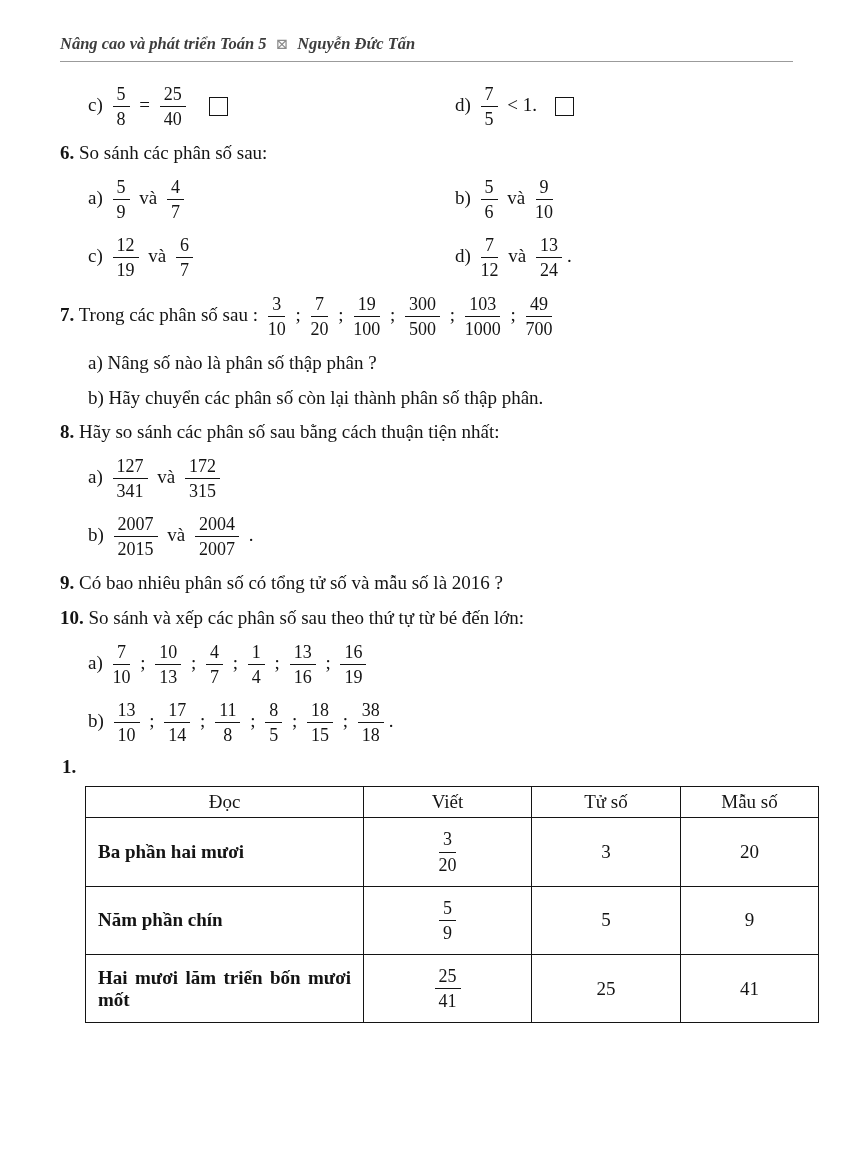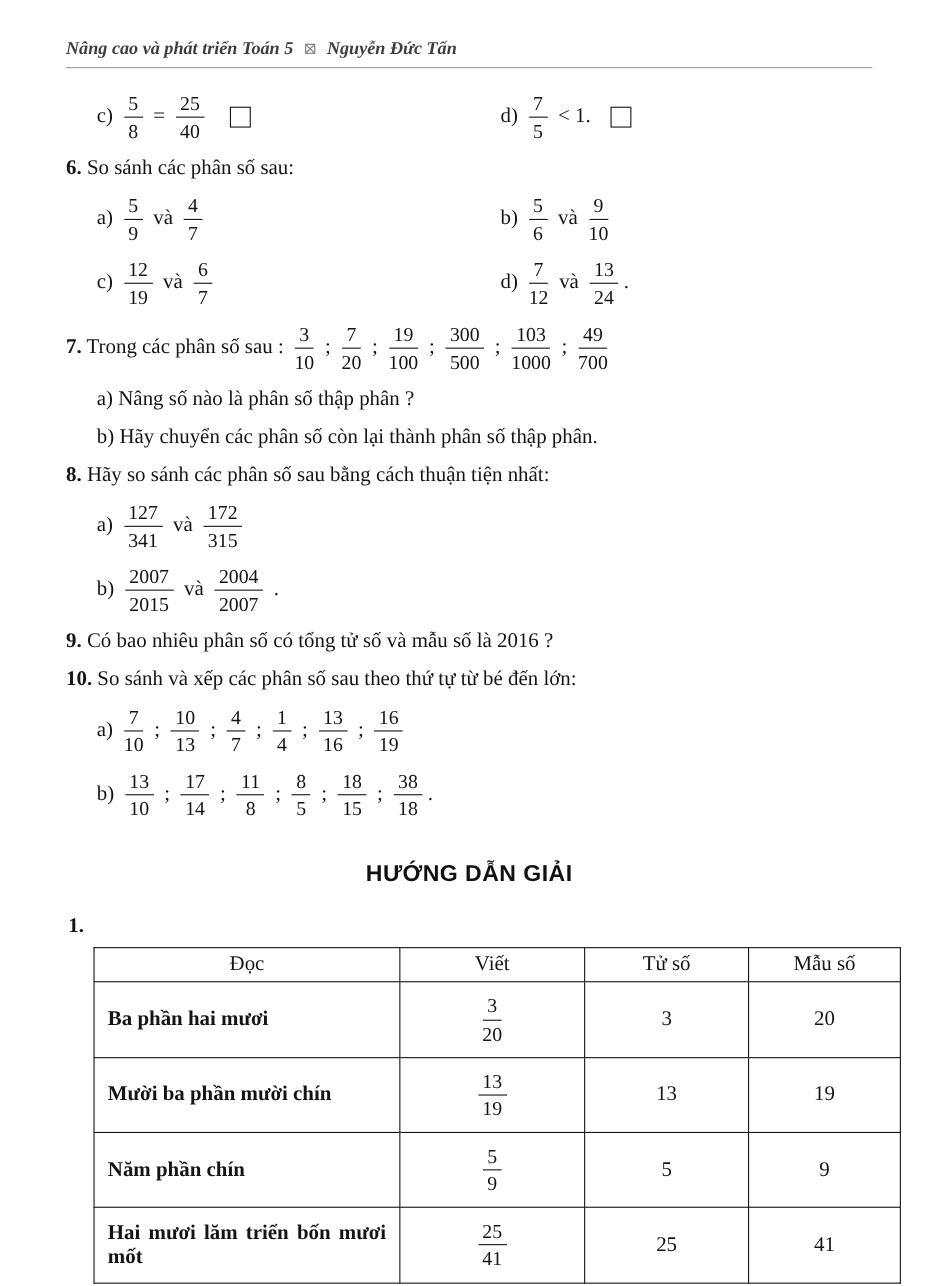--- a/index.html
+++ b/index.html
@@ -189,21 +189,20 @@
           <span class="den">5</span>
         </span><span> ; </span><span class="frac">
           <span class="num">18</span>
           <span class="den">15</span>
         </span><span> ; </span><span class="frac">
           <span class="num">38</span>
           <span class="den">18</span>
         </span><span>.</span></div>
     </div>
 
-  <div class="guide">HƯỚNG DẪN GIẢI</div>
   <div class="solnum">1.</div>
 
   <table class="sol">
     <colgroup>
       <col class="c-doc">
         <col class="c-viet">
         <col class="c-tu">
         <col class="c-mau">
     </colgroup>
     <thead>
@@ -218,29 +217,20 @@
         <tr>
           <td class="tdoc">Ba phần hai mươi</td>
           <td class="tmid"><span class="frac">
               <span class="num">3</span>
               <span class="den">20</span>
             </span></td>
           <td class="tmid">3</td>
           <td class="tmid">20</td>
         </tr>
         <tr>
-          <td class="tdoc">Mười ba phần mười chín</td>
-          <td class="tmid"><span class="frac">
-              <span class="num">13</span>
-              <span class="den">19</span>
-            </span></td>
-          <td class="tmid">13</td>
-          <td class="tmid">19</td>
-        </tr>
-        <tr>
           <td class="tdoc">Năm phần chín</td>
           <td class="tmid"><span class="frac">
               <span class="num">5</span>
               <span class="den">9</span>
             </span></td>
           <td class="tmid">5</td>
           <td class="tmid">9</td>
         </tr>
         <tr>
           <td class="tdoc">Hai mươi lăm triển bốn mươi mốt</td>

